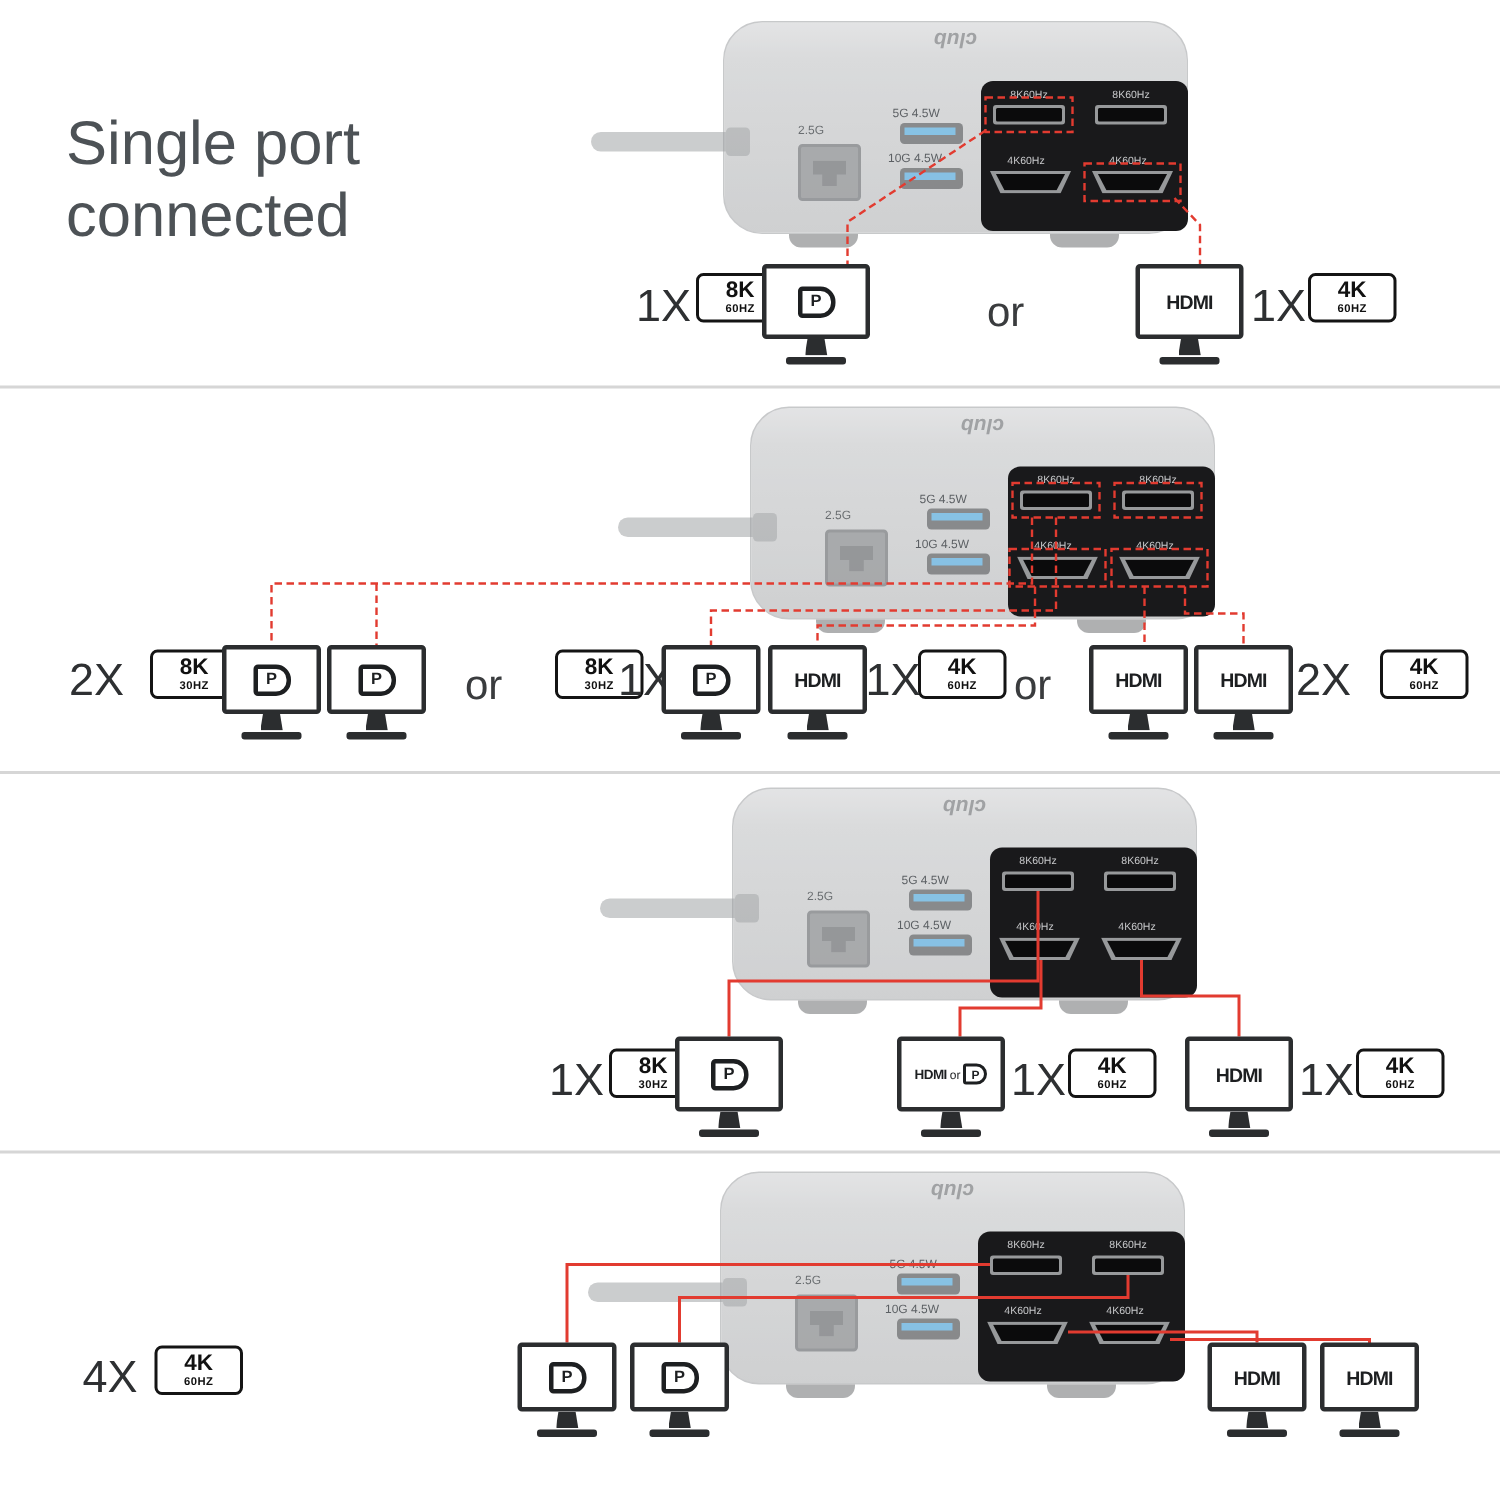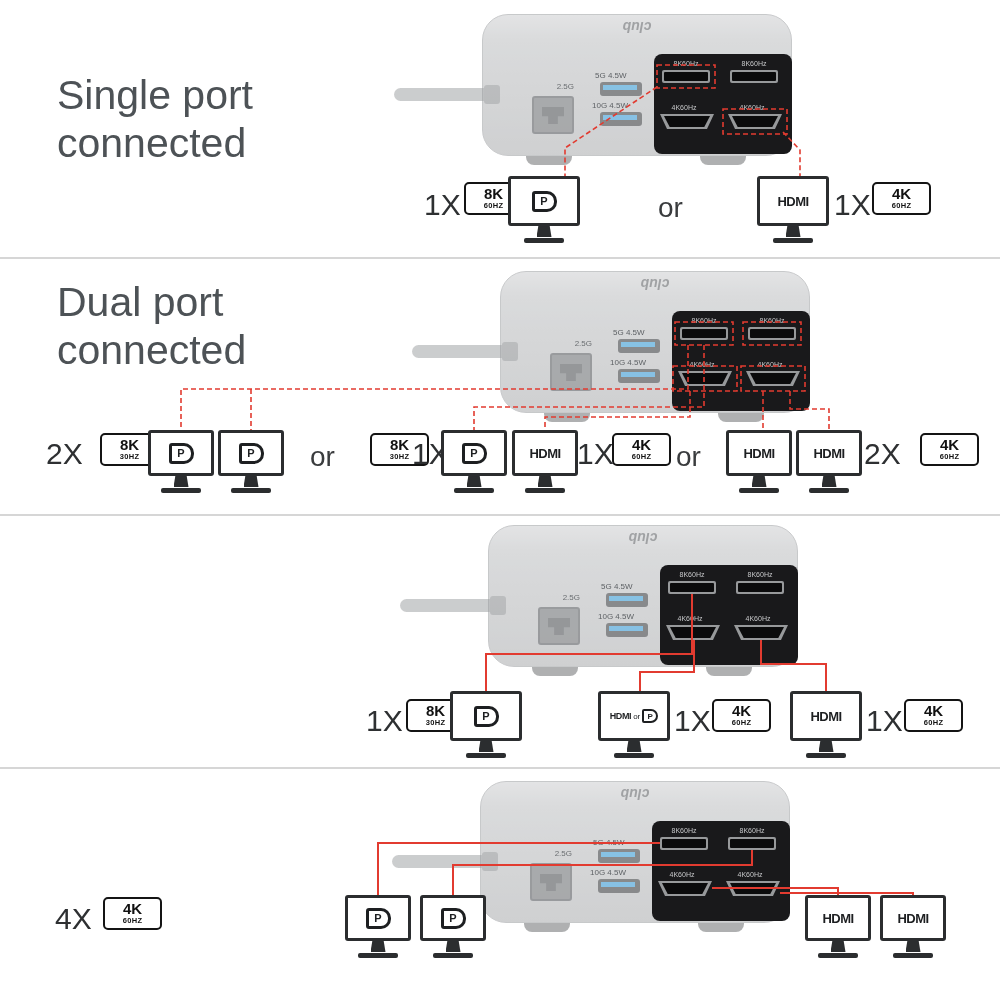--- a/index.html
+++ b/index.html
@@ -1,21 +1,21 @@
 <!DOCTYPE html>
 <html><head>
 <meta charset="utf-8">
 <style>
 *{margin:0;padding:0;box-sizing:border-box}
 html,body{width:1000px;height:1000px}
 body{background:#fff;font-family:"Liberation Sans","DejaVu Sans",sans-serif;position:relative;overflow:hidden}
 .section{position:relative;width:1000px}
 .section+.section{border-top:2px solid #d6d6d6}
 #s1{height:257px}#s2{height:257px}#s3{height:253px}#s4{height:233px}
-.title{position:absolute;left:57px;font-size:41px;font-weight:300;color:#4d5256;line-height:1.17;width:255px}
+.title{position:absolute;left:44px;font-size:41px;font-weight:300;color:#4d5256;line-height:1.17;width:255px}
 #s1 .title{top:72px}#s2 .title{top:20px}#s3 .title{top:60px}#s4 .title{top:14px}
 .count{position:absolute;font-size:30px;color:#2e3032}
 .or{position:absolute;font-size:28px;color:#3a3c3e}
 .badge{position:absolute;width:59px;border:2.5px solid #141414;border-radius:5px;background:#fff;text-align:center;padding:2px 15px 3px;line-height:1}
 .badge .res{display:block;font-weight:700;font-size:15px;color:#111}
 .badge .hz{display:block;font-weight:700;font-size:7.5px;color:#111;margin-top:1px;letter-spacing:.3px}
 .monitor{position:absolute;width:72px}
 .monitor .screen{height:50px;border:3.5px solid #2b2d2f;border-radius:3px;background:#fff;display:flex;align-items:center;justify-content:center;gap:2px}
 .monitor .neck{width:15px;height:11px;background:#2b2d2f;margin:0 auto;clip-path:polygon(12% 0,88% 0,100% 100%,0 100%)}
 .monitor .base{width:40px;height:5px;background:#2b2d2f;border-radius:2px;margin:1px auto 0}
@@ -30,21 +30,21 @@
 
 .dock{position:absolute;width:310px;height:160px}
 .dock .dock-body{position:absolute;left:0;top:4px;width:310px;height:142px;border-radius:26px;background:linear-gradient(180deg,#cdced0 0%,#bcbec0 18%,#b2b4b6 60%,#a9abad 100%);opacity:.55;border:1px solid #9b9da0}
 .dock .dock-brand{position:absolute;top:9px;left:0;width:310px;text-align:center;transform:rotate(180deg);font-size:14px;font-weight:700;font-style:italic;color:#7f8184;opacity:.65}
 .dock .dock-foot{position:absolute;top:146px;width:46px;height:9px;background:#606264;opacity:.5;border-radius:0 0 8px 8px}
 .dock .f1{left:44px}.dock .f2{left:218px}
 .dock .cable{position:absolute;top:78px;left:-88px;width:100px;height:13px;border-radius:7px;background:#aaacae;opacity:.6}
 .dock .cable:after{content:"";position:absolute;right:-6px;top:-3px;width:16px;height:19px;border-radius:3px;background:#9fa1a3}
 .dock .eth{position:absolute;left:50px;top:86px;width:42px;height:38px;background:#9ea0a2;border:2px solid #8b8d90;border-radius:3px;opacity:.8}
 .dock .eth:after{content:"";position:absolute;left:8px;top:9px;width:22px;height:17px;background:#86888b;clip-path:polygon(0 0,100% 0,100% 55%,72% 55%,72% 100%,28% 100%,28% 55%,0 55%)}
-.dock .eth-label{position:absolute;left:50px;top:72px;width:42px;text-align:right;font-size:8px;color:#65696c;opacity:.95}
+.dock .eth-label{position:absolute;left:50px;top:72px;width:42px;text-align:left;font-size:8px;color:#65696c;opacity:.95}
 .dock .usb-label{position:absolute;font-size:8px;color:#565a5e;opacity:.95;width:58px}
 .dock .usb-label.u1{left:113px;top:61px}
 .dock .usb-label.u2{left:110px;top:91px}
 .dock .port-usb{position:absolute;width:42px;height:14px;background:#808284;border-radius:3px;opacity:.9}
 .dock .port-usb:after{content:"";position:absolute;left:3px;top:3px;width:34px;height:5px;background:#7fc0e6}
 .dock .port-usb.u1{left:118px;top:72px}
 .dock .port-usb.u2{left:118px;top:102px}
 .dock .panel{position:absolute;left:172px;top:44px;width:138px;height:100px;background:#19191b;border-radius:8px}
 .dock .plabel{position:absolute;width:48px;text-align:center;font-size:7px;color:#c7c8ca}
 .dock .port-dp{position:absolute;width:48px;height:13px;background:#97999b;border-radius:2px}
@@ -109,21 +109,20 @@
       <div class="base"></div>
     </div>
   <div class="count" style="left:834px;top:188px">1X</div>
   <div class="badge" style="left:872px;top:182px">
       <span class="res">4K</span>
       <span class="hz">60HZ</span>
     </div>
 </section>
 
 <section class="section" id="s2">
-  <h2 class="title">Dual port connected</h2>
   <div class="dock" style="left:500px;top:8px">
   <div class="cable"></div>
   <div class="dock-body"></div>
   <div class="dock-brand">club</div>
   <div class="dock-foot f1"></div>
   <div class="dock-foot f2"></div>
   <div class="eth-label">2.5G</div>
   <div class="eth"></div>
   <div class="usb-label u1">5G 4.5W</div>
   <div class="port-usb u1"></div>

